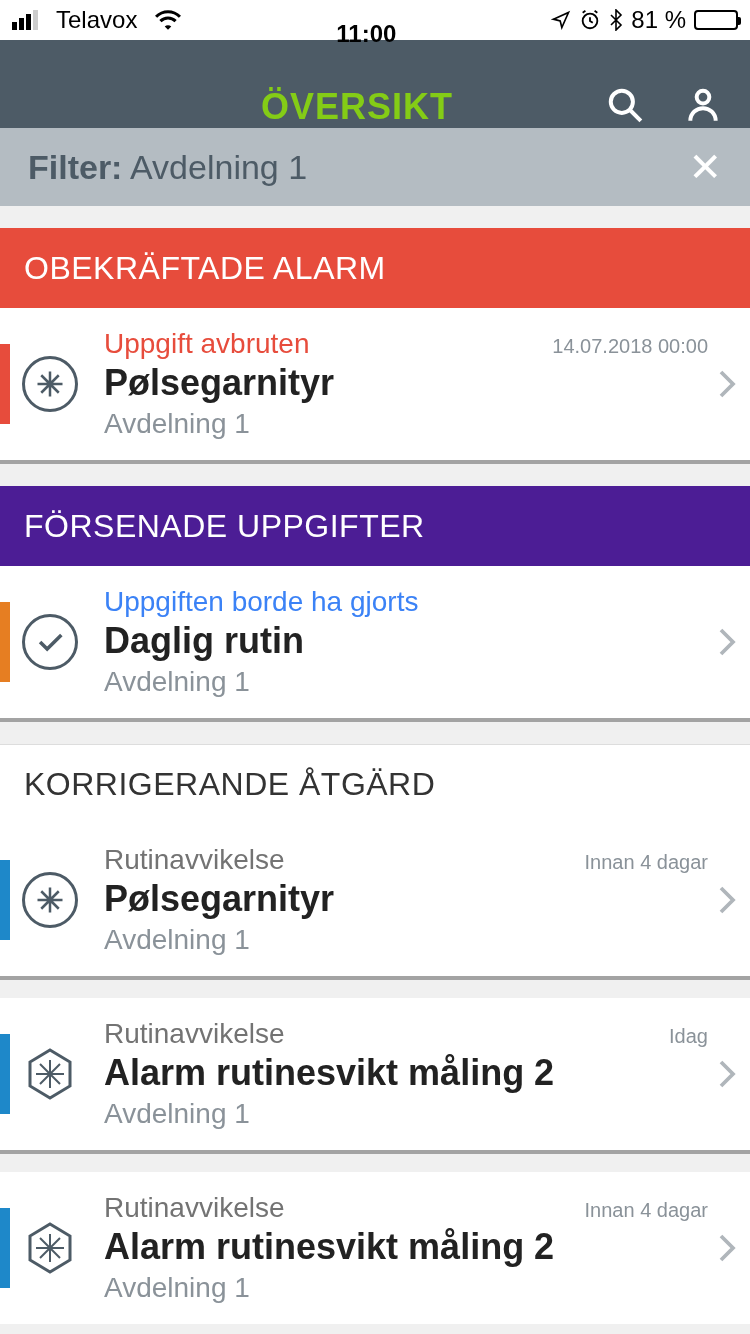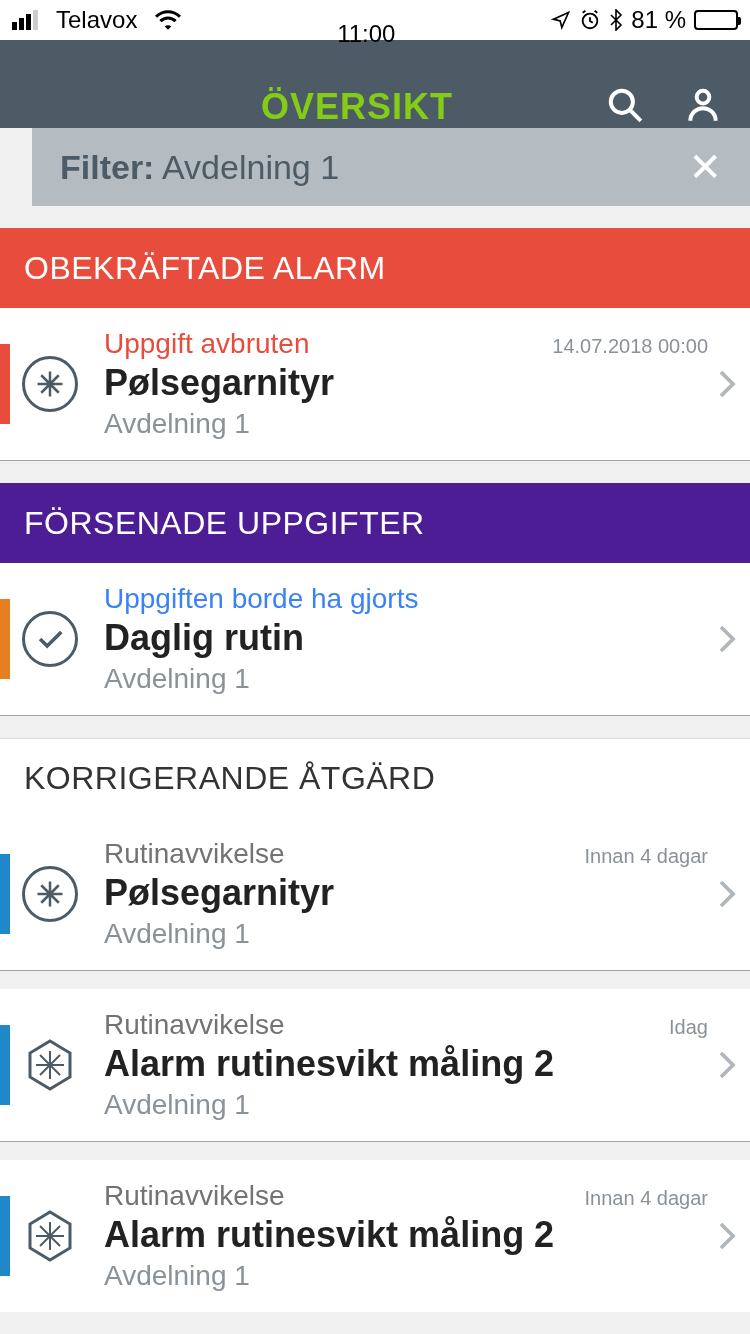--- a/index.html
+++ b/index.html
@@ -57,21 +57,20 @@
     .header-icons { display:flex; gap:40px; width:auto; }
     .filter-bar {
       height: 78px;
       background: #b4bcc2;
       display: flex;
       align-items: center;
       justify-content: space-between;
       padding: 0 28px;
       color: #4d5b66;
       font-size: 34px;
-      margin-left: 32px;
     }
     .filter-label { font-weight: 600; }
     .close-x { font-size: 40px; color: #fff; font-weight: 300; }
     .gap { height: 22px; background: #f0f0f0; }
     .section-header {
       height: 80px;
       display: flex;
       align-items: center;
       padding: 0 24px;
       font-size: 32px;
@@ -82,21 +81,21 @@
     .section-header.red { background: #e74c3c; }
     .section-header.orange { background: #4c1d95; }
     .section-header.white { background: #fff; color: #333; border-top: 1px solid #ddd; }
     .list-item {
       background: #fff;
       display: flex;
       align-items: center;
       min-height: 140px;
       padding: 20px 14px 20px 0;
       position: relative;
-      border-bottom: 1px solid #a3a3a3;
+      border-bottom: 4px solid #a3a3a3;
     }
     .accent-bar { width: 10px; height: 80px; position: absolute; left: 0; top: 50%; transform: translateY(-50%); }
     .accent-bar.red { background:#e74c3c; }
     .accent-bar.orange { background:#e67e22; }
     .accent-bar.blue { background:#1e88c9; }
     .item-icon {
       width: 56px; height: 56px; margin-left: 22px; flex-shrink: 0;
       border: 3px solid #4d5b66; border-radius: 50%;
       display: flex; align-items: center; justify-content: center;
       color: #4d5b66;
@@ -131,21 +130,21 @@
         <span></span>
         <span></span>
       </span>
     <span>Telavox</span>
     <span class="wifi-icon">
       <svg width="26" height="20" viewBox="0 0 24 18">
           <path d="M12 18l-3-3a4.2 4.2 0 016 0l-3 3zM4 9a11.3 11.3 0 0116 0l-2 2a8.5 8.5 0 00-12 0L4 9zM0 5a17 17 0 0124 0l-2 2a14.2 14.2 0 00-20 0L0 5z" fill="#000"></path>
         </svg>
     </span>
   </div>
-  <div style="font-weight:400;margin-top:28px;">11:00</div>
+  <div style="font-weight:700;margin-top:28px;">11:00</div>
   <div class="status-right">
     <span class="nav-icon">
       <svg width="20" height="20" viewBox="0 0 24 24">
           <path d="M3 11l18-8-8 18-2-8-8-2z" fill="none" stroke="#000" stroke-width="2"></path>
         </svg>
     </span>
     <span class="alarm-icon">
       <svg width="22" height="22" viewBox="0 0 24 24">
           <circle cx="12" cy="13" r="8" fill="none" stroke="#000" stroke-width="2"></circle>
           <path d="M12 9v4l3 2M4 4l3-2M20 4l-3-2" fill="none" stroke="#000" stroke-width="2"></path>

